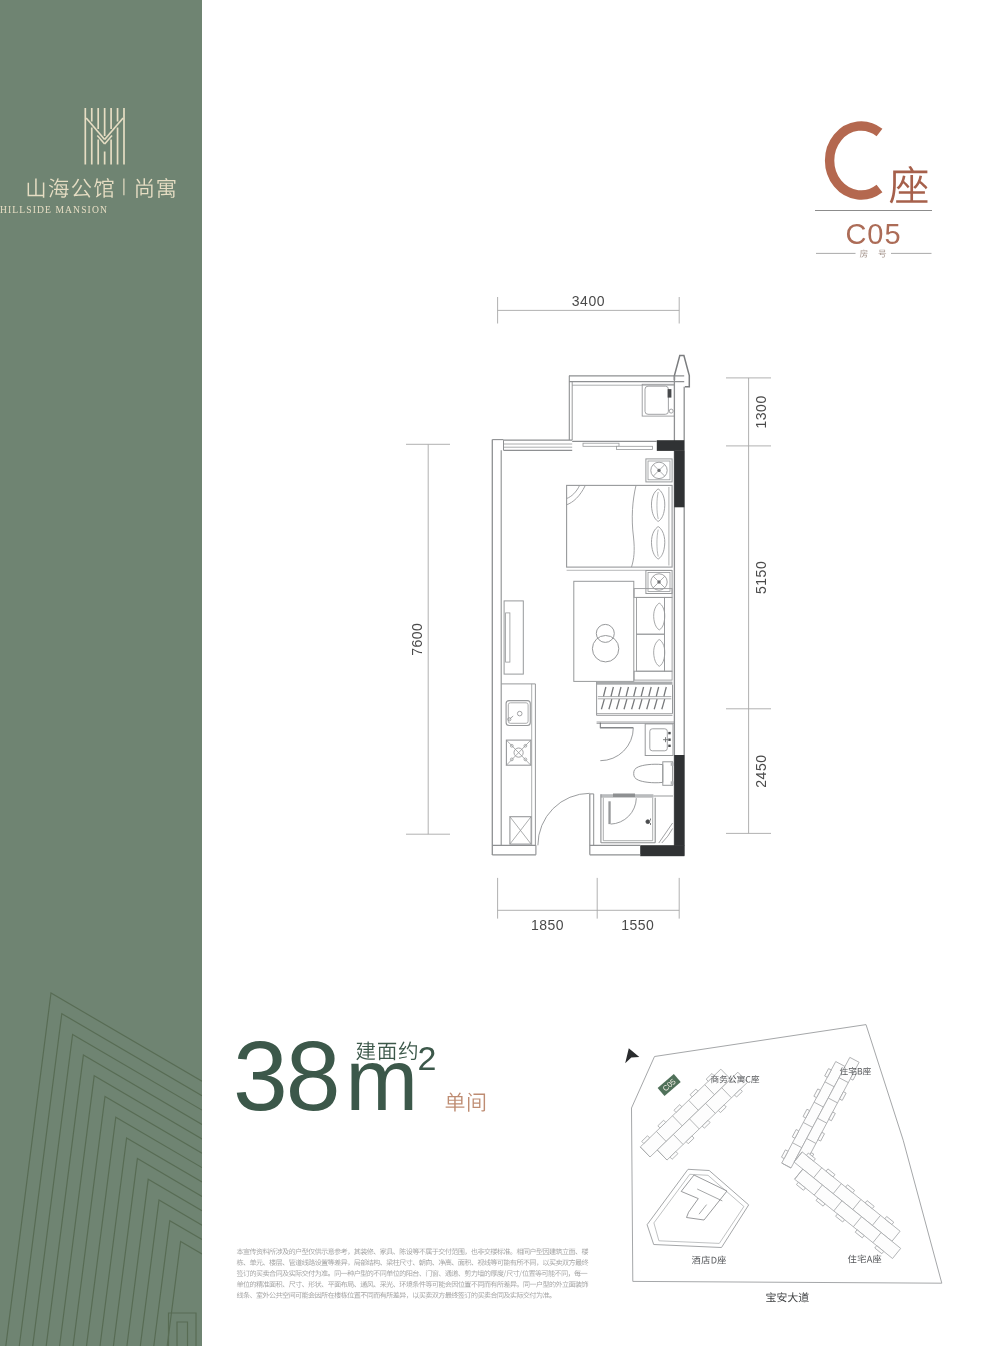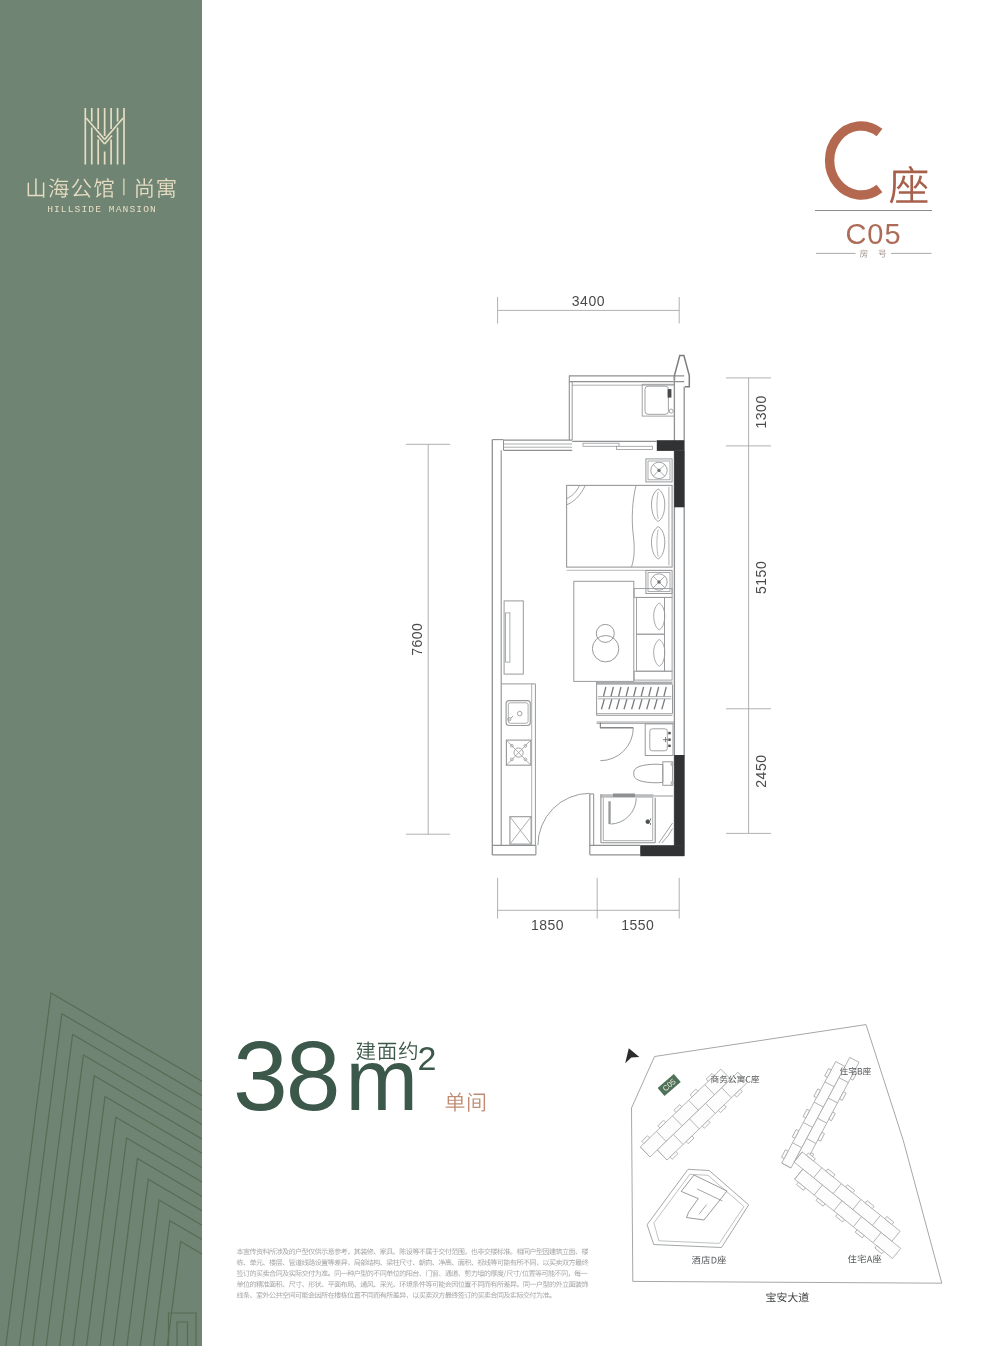--- a/index.html
+++ b/index.html
@@ -189,21 +189,21 @@
         <use href="#gl6d77" transform="translate(47.9 196.2) scale(0.2150)"></use>
         <use href="#gl516c" transform="translate(70.6 196.2) scale(0.2150)"></use>
         <use href="#gl9986" transform="translate(93.3 196.2) scale(0.2150)"></use>
       </g>
       <line x1="123.9" y1="178.5" x2="123.9" y2="195.3" stroke="#E6DDC3" stroke-width="1.2"></line>
       <g fill="#E6DDC3">
         <use href="#gl5c1a" transform="translate(133.6 196.2) scale(0.2150)"></use>
         <use href="#gl5bd3" transform="translate(155.6 196.2) scale(0.2150)"></use>
       </g>
     </svg>
-    <div style="position:absolute;left:0;top:203.5px;width:204px;text-align:center;font-family:Liberation Mono, monospace;font-size:9.6px;letter-spacing:1.1px;color:#E6DDC3">HILLSIDE MANSION</div>
+    <div style="position:absolute;left:0;top:203.5px;width:204px;font-family:Liberation Serif, serif;font-size:9.6px;letter-spacing:1.1px;color:#E6DDC3">HILLSIDE MANSION</div>
     <svg style="position:absolute;left:0;top:946px" width="202" height="400" viewBox="0 946 202 400">
       <g stroke="#576B53" stroke-width="1.2" fill="none" opacity="0.95">
         <path d="M5.8 1346 L51.0 993.0 L202.0 1081.3"></path>
         <path d="M19.3 1346 L61.8 1013.7 L202.0 1095.7"></path>
         <path d="M32.7 1346 L72.6 1034.4 L202.0 1110.1"></path>
         <path d="M46.2 1346 L83.4 1055.1 L202.0 1124.5"></path>
         <path d="M59.6 1346 L94.2 1075.8 L202.0 1138.9"></path>
         <path d="M73.1 1346 L105.0 1096.5 L202.0 1153.2"></path>
         <path d="M86.5 1346 L115.8 1117.2 L202.0 1167.6"></path>
         <path d="M100.0 1346 L126.6 1137.9 L202.0 1182.0"></path>

